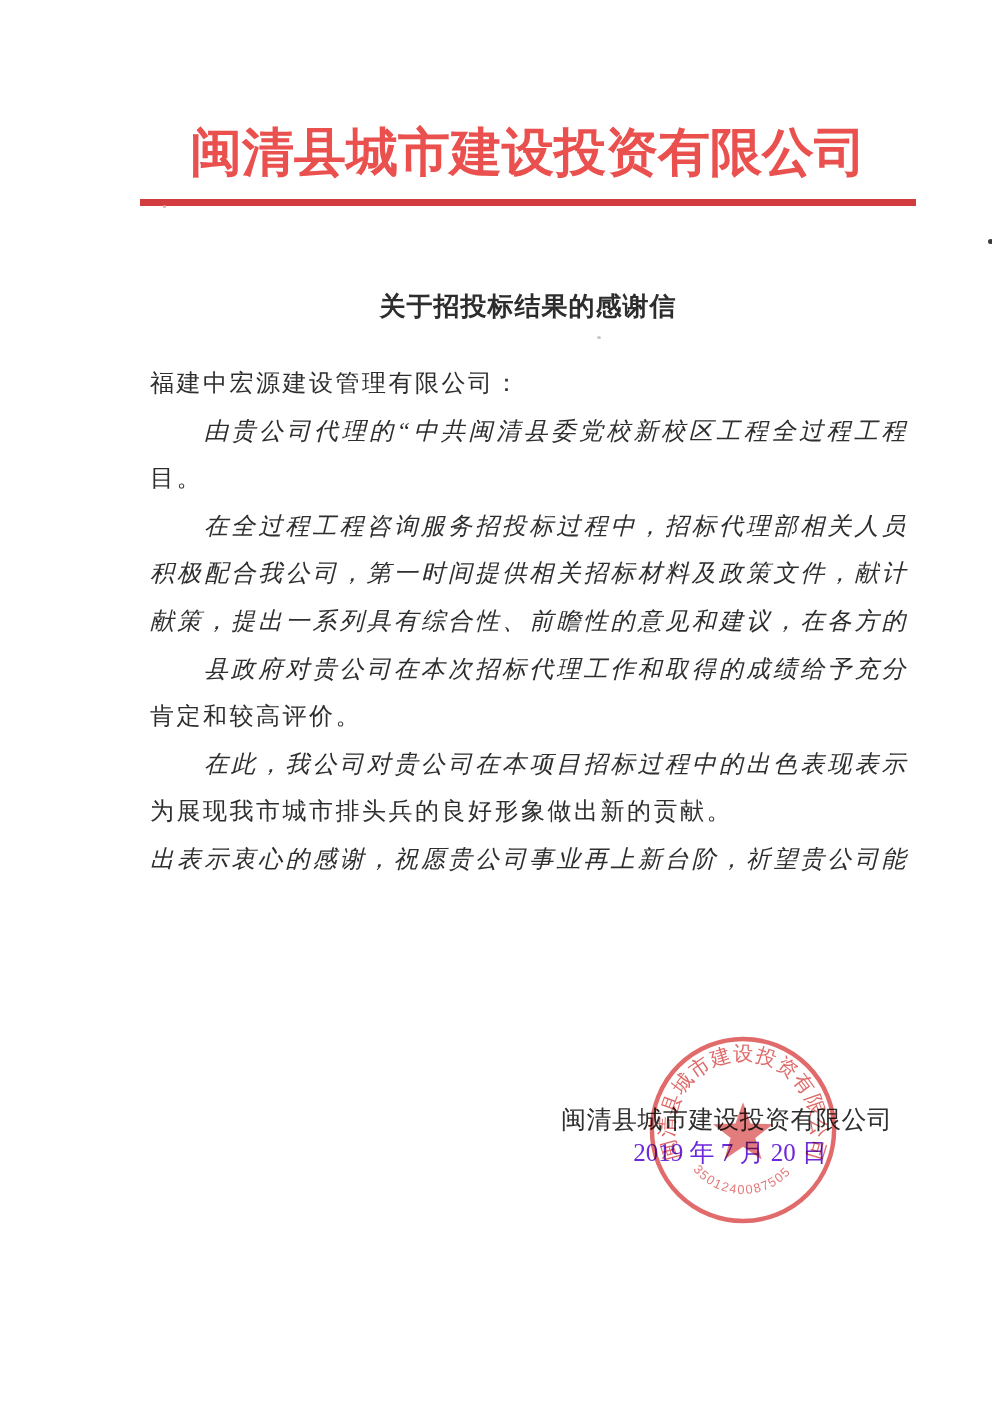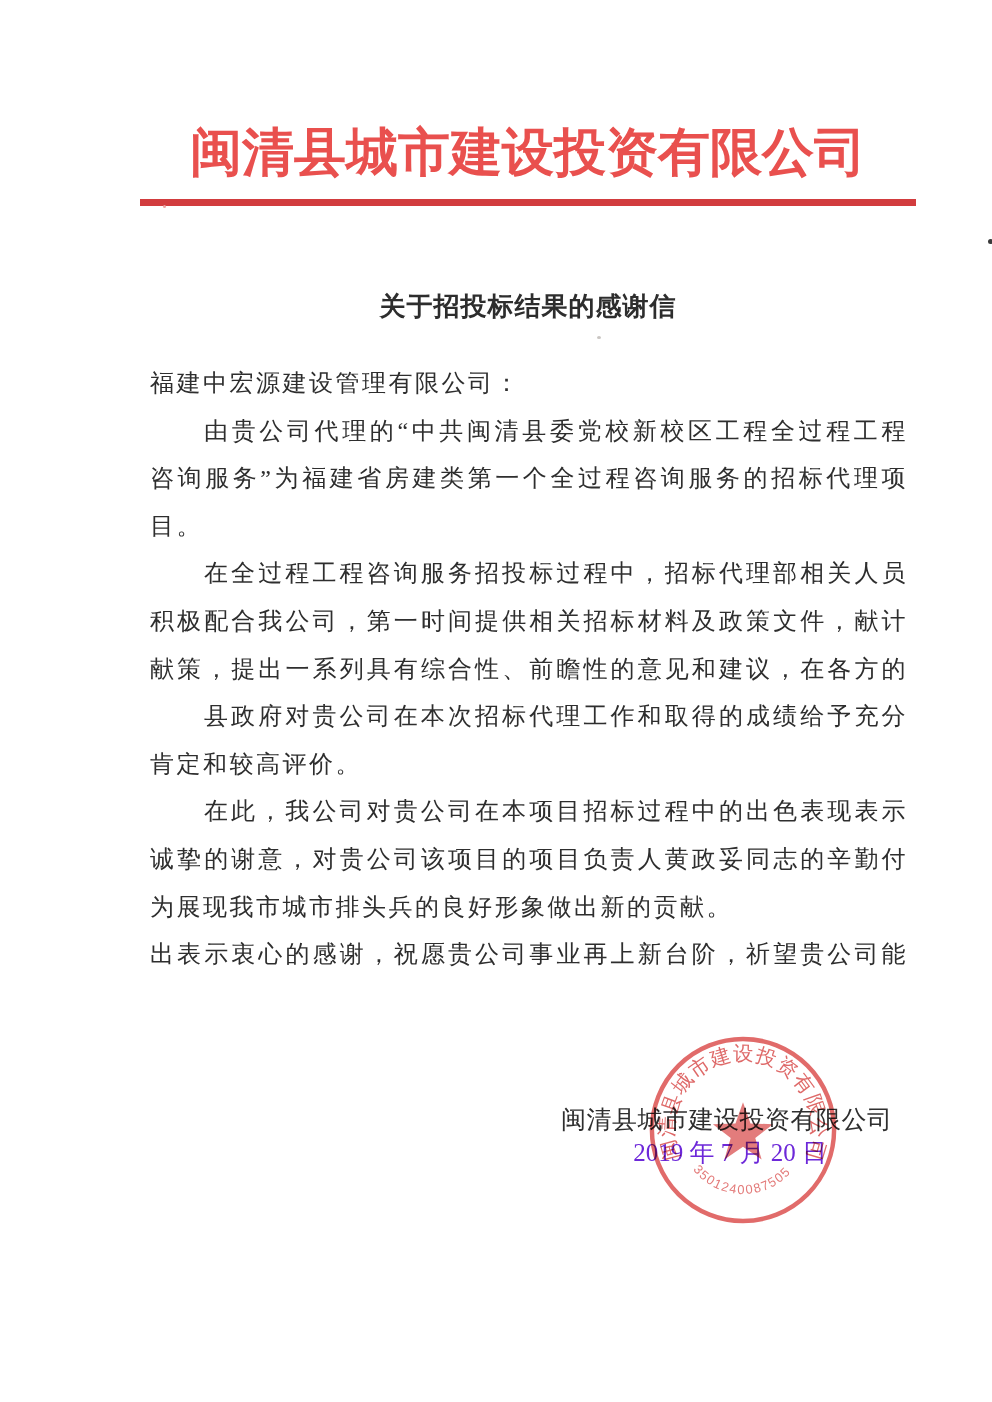--- a/index.html
+++ b/index.html
@@ -45,21 +45,21 @@
     top: 360px; left: 118px;
     width: 758px;
     font-size: 24px;
     line-height: 47.6px;
     letter-spacing: 2.5px;
     color: #2e2e2e;
     text-align: justify;
     text-justify: inter-ideograph;
   }
   .body-block .line { white-space: nowrap; }
-  .body-block .line.fill { white-space: normal; text-align-last: justify; }
+  .body-block .line.fill { white-space: normal; text-align-last: justify; font-style: italic; }
   .body-block .line.indent { text-indent: 54px; }
   .signature {
     position: absolute;
     top: 1103px; left: 529px;
     width: 340px;
     font-size: 25px;
     letter-spacing: 0.5px;
     color: #2e2e2e;
     white-space: nowrap;
   }
@@ -91,29 +91,27 @@
 <div class="page">
 
   <div class="letterhead">闽清县城市建设投资有限公司</div>
   <div class="red-rule"></div>
 
   <div class="doc-title">关于招投标结果的感谢信</div>
 
   <div class="body-block" id="body-lines">
       <div class="line">福建中宏源建设管理有限公司：</div>
       <div class="line indent fill">由贵公司代理的“中共闽清县委党校新校区工程全过程工程</div>
-      <div class="line fill">咨询服务”为福建省房建类第一个全过程咨询服务的招标代理项</div>
       <div class="line">目。</div>
       <div class="line indent fill">在全过程工程咨询服务招投标过程中，招标代理部相关人员</div>
       <div class="line fill">积极配合我公司，第一时间提供相关招标材料及政策文件，献计</div>
       <div class="line fill">献策，提出一系列具有综合性、前瞻性的意见和建议，在各方的</div>
       <div class="line indent fill">县政府对贵公司在本次招标代理工作和取得的成绩给予充分</div>
       <div class="line">肯定和较高评价。</div>
       <div class="line indent fill">在此，我公司对贵公司在本项目招标过程中的出色表现表示</div>
-      <div class="line fill">诚挚的谢意，对贵公司该项目的项目负责人黄政妥同志的辛勤付</div>
       <div class="line">为展现我市城市排头兵的良好形象做出新的贡献。</div>
       <div class="line fill">出表示衷心的感谢，祝愿贵公司事业再上新台阶，祈望贵公司能</div>
     </div>
 
   <div class="signature">闽清县城市建设投资有限公司</div>
   <div class="sign-date">2019 年 7 月 20 日</div>
 
   <svg class="seal" viewBox="0 0 200 200">
     <defs>
       <path id="sealTopArc" d="M 36,128 A 70,70 0 1 1 164,128" fill="none"></path>

